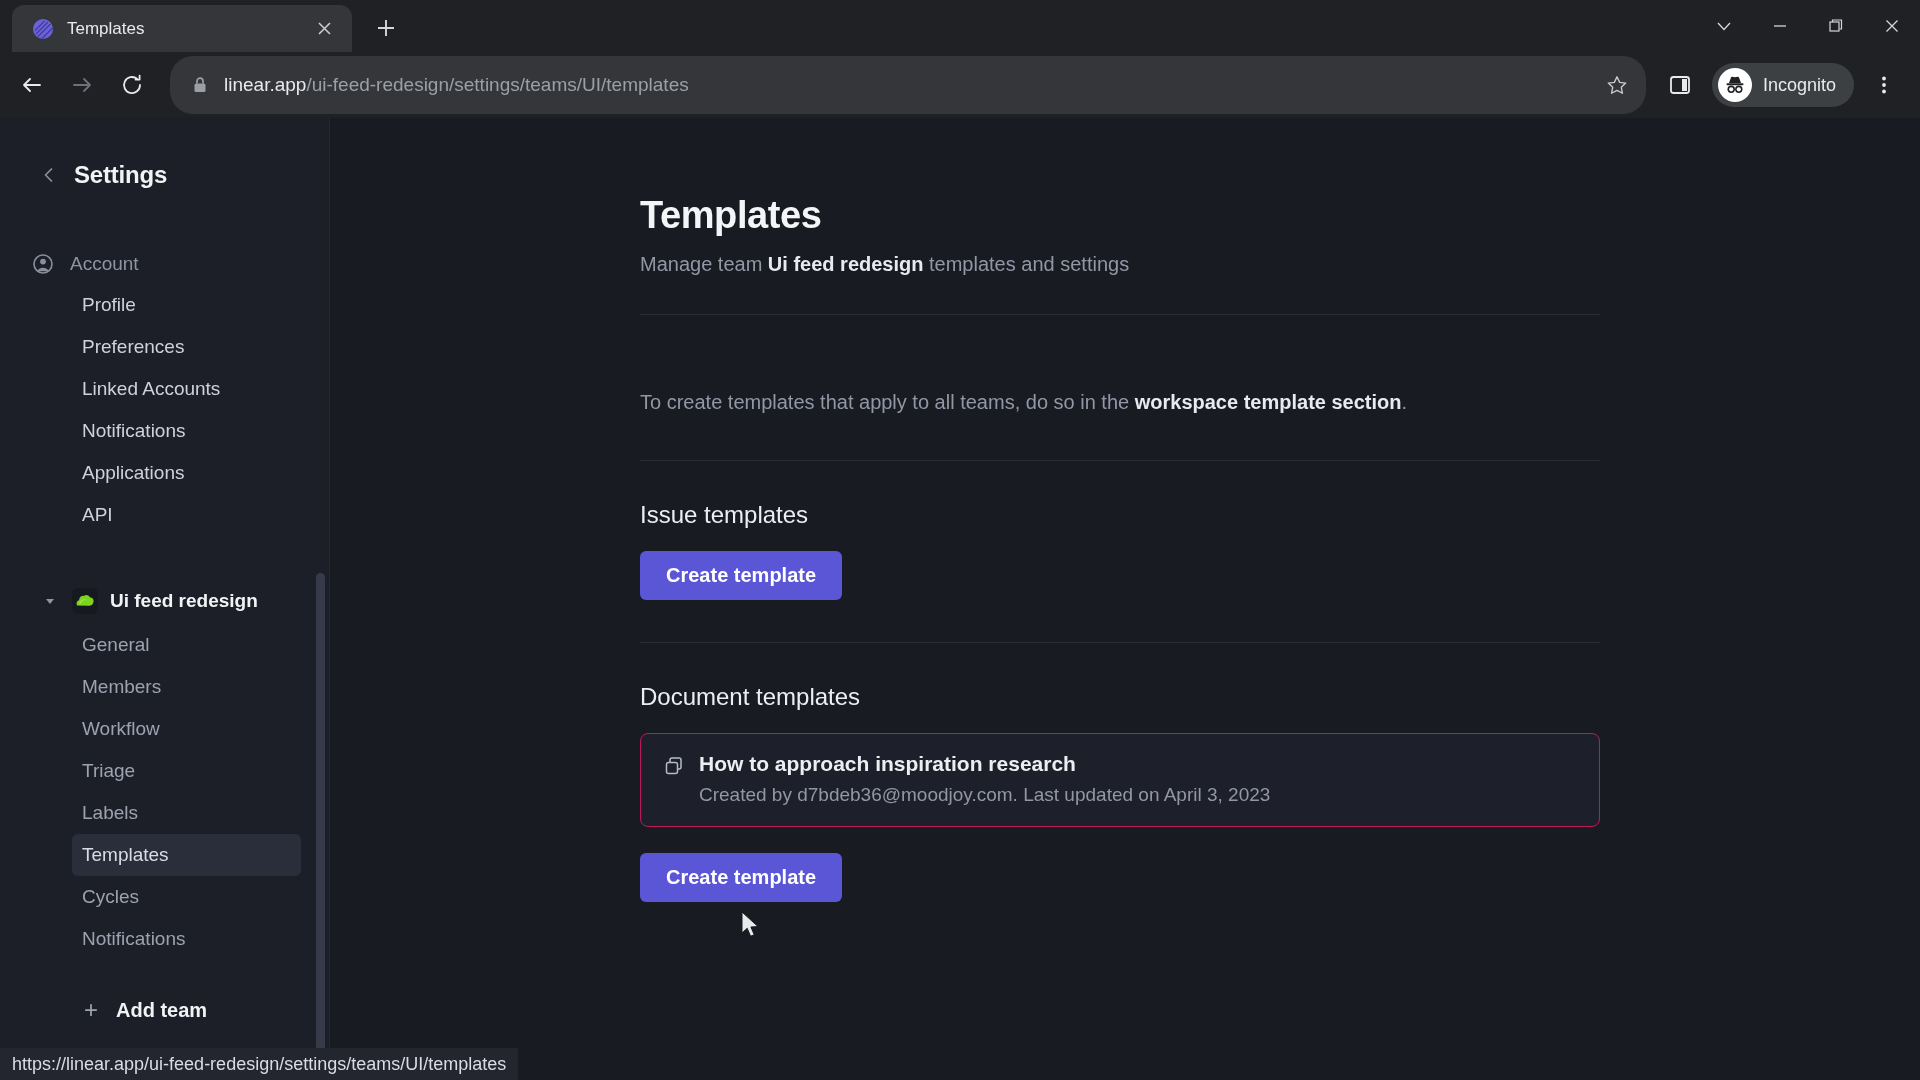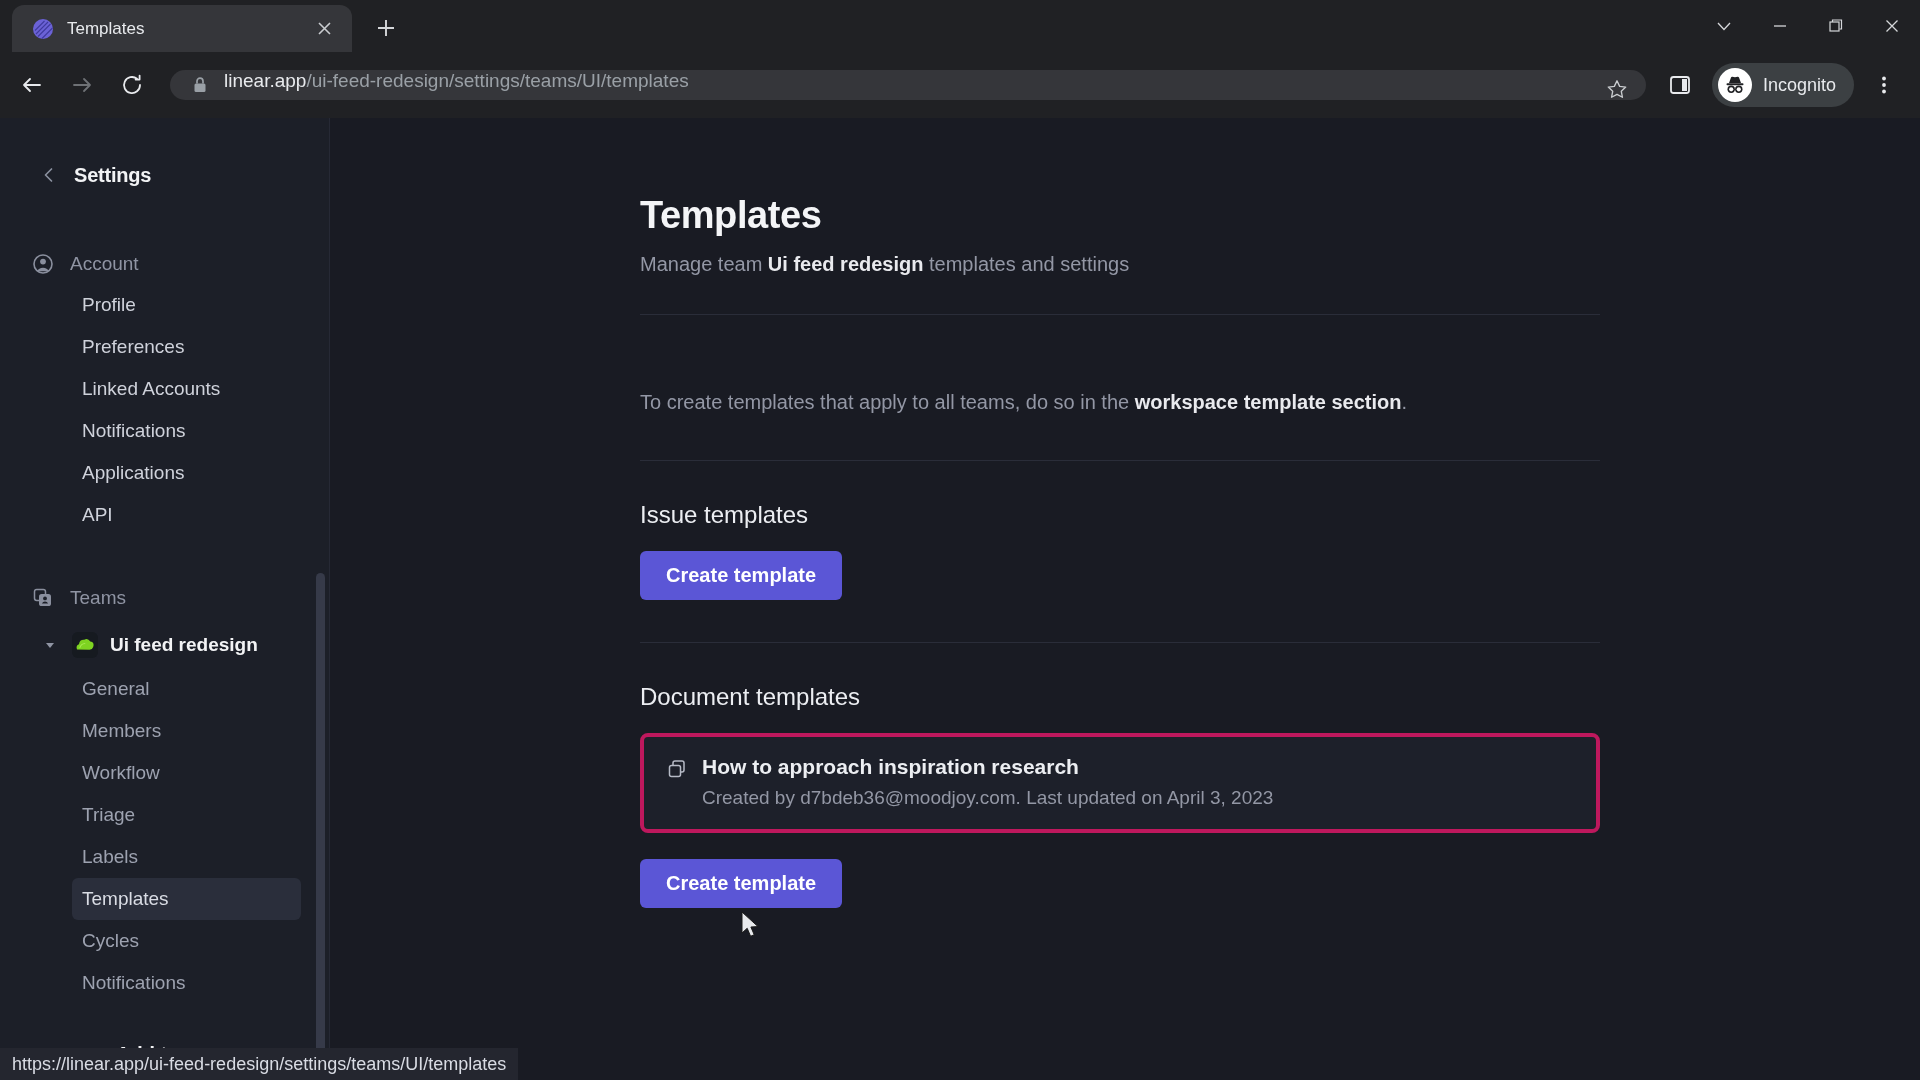--- a/index.html
+++ b/index.html
@@ -46,22 +46,22 @@
   .toolbar {
     height: 66px; background: #202124; display: flex; align-items: center;
     padding: 0 14px 0 8px; gap: 2px; flex: 0 0 66px;
   }
   .nav-btn {
     width: 48px; height: 48px; border-radius: 50%; display: flex;
     align-items: center; justify-content: center; color: #e8eaed; flex: 0 0 48px;
   }
   .nav-btn.disabled { color: #6e7175; }
   .omnibox {
-    flex: 1; height: 30px; background: #35363a; border-radius: 23px; margin-left: 12px;
-    display: flex; padding: 0 10px 0 22px; gap: 14px;
+    flex: 1; height: 58px; background: #35363a; border-radius: 23px; margin-left: 12px;
+    display: flex; align-items: center; padding: 0 10px 0 22px; gap: 14px;
   }
   .lock-icon { flex: 0 0 18px; display: flex; align-items: center; }
   .url { flex: 1; font-size: 19px; color: #9aa0a6; white-space: nowrap; overflow: hidden; }
   .url b { color: #e8eaed; font-weight: normal; }
   .star-btn {
     width: 38px; height: 38px; border-radius: 50%; display: flex;
     align-items: center; justify-content: center; color: #c9cccf; flex: 0 0 38px;
   }
   .tb-right { display: flex; gap: 4px; margin-left: 10px; }
   .side-panel-btn {
@@ -85,21 +85,21 @@
   
   .viewport { flex: 1; display: flex; background: #191b23; position: relative; overflow: hidden; }
 
   
   .sidebar {
     width: 330px; flex: 0 0 330px; background: #1c1f28;
     border-right: 1px solid #262935; position: relative; padding-top: 30px;
   }
   .settings-header { display: flex; align-items: center; gap: 14px; padding: 0 0 0 40px; height: 54px; }
   .back-chevron { color: #8a8f9e; display: flex; align-items: center; width: 20px; }
-  .settings-title { color: #f2f3f5; font-size: 20px; font-weight: bold; letter-spacing: -0.2px; }
+  .settings-title { color: #f2f3f5; font-size: 24px; font-weight: bold; letter-spacing: -0.2px; }
 
   .nav-group { margin-top: 42px; }
   .nav-group-head {
     display: flex; align-items: center; gap: 16px; padding-left: 32px; height: 40px;
   }
   .nav-group-icon { width: 22px; height: 22px; color: #8a8f9e; display: flex; align-items: center; }
   .nav-group-label { color: #8f94a3; font-size: 19px; }
 
   .nav-item {
     height: 42px; display: flex; align-items: center; margin: 0 28px 0 72px;
@@ -147,21 +147,21 @@
   .section-title { color: #eceef2; font-size: 24px; font-weight: normal; }
 
   .btn-primary {
     display: inline-flex; align-items: center; justify-content: center;
     height: 49px; padding: 0 26px; background: #5b56d6; border-radius: 6px;
     color: #ffffff; font-size: 20px; font-weight: bold; border: none;
     font-family: "Liberation Sans", sans-serif;
   }
 
   .doc-card {
-    margin-top: 22px; border: 4px solid #be185d; border-radius: 8px;
+    margin-top: 22px; border: 1px solid #be185d; border-radius: 8px;
     background: #1d202a; padding: 18px 22px 20px 22px; width: 960px;
   }
   .doc-card-row { display: flex; align-items: flex-start; gap: 14px; }
   .doc-icon { color: #b6bac6; flex: 0 0 22px; margin-top: 3px; }
   .doc-title { color: #eceef2; font-size: 21px; font-weight: bold; }
   .doc-meta { color: #9397a5; font-size: 19px; margin-top: 8px; text-align: right; }
 
   
   .statusbar {
     position: absolute; left: 0; bottom: 0; height: 32px; background: #24262f;
@@ -310,31 +310,20 @@
         </div>
         <div class="nav-item">Profile</div>
         <div class="nav-item">Preferences</div>
         <div class="nav-item">Linked Accounts</div>
         <div class="nav-item">Notifications</div>
         <div class="nav-item">Applications</div>
         <div class="nav-item">API</div>
       </div>
 
       <div class="nav-group">
-        <div class="nav-group-head">
-          <span class="nav-group-icon">
-            <svg width="22" height="22" viewBox="0 0 22 22">
-              <rect x="2.5" y="2.5" width="11" height="11" rx="2.2" stroke="currentColor" stroke-width="1.5" fill="none"></rect>
-              <rect x="7" y="7" width="12" height="12" rx="2.6" fill="currentColor"></rect>
-              <circle cx="13" cy="11.4" r="1.9" fill="#1c1f28"></circle>
-              <path d="M9.9 16.6 A3.4 3.4 0 0 1 16.1 16.6 Z" fill="#1c1f28"></path>
-            </svg>
-          </span>
-          <span class="nav-group-label">Teams</span>
-        </div>
 
         <div class="team-row">
           <span class="team-caret">
             <svg width="12" height="12" viewBox="0 0 12 12">
                 <path d="M2 4 L6 9 L10 4 Z" fill="currentColor"></path>
               </svg>
           </span>
           <span class="team-avatar">
             <svg width="26" height="26" viewBox="0 0 26 26">
               <rect x="0" y="0" width="26" height="26" rx="6" fill="#161a20"></rect>

